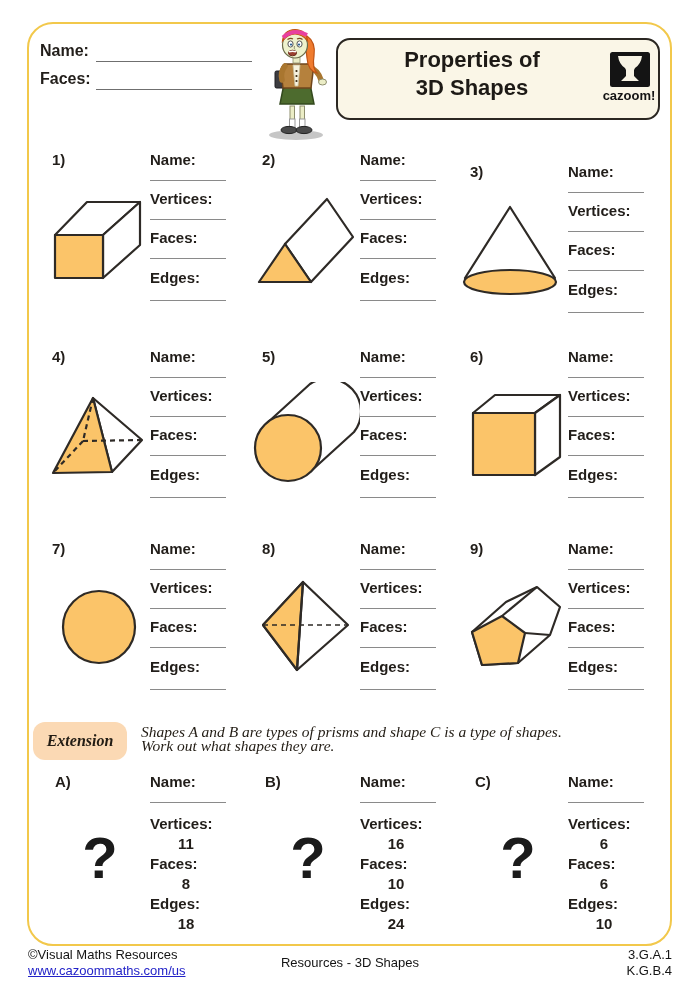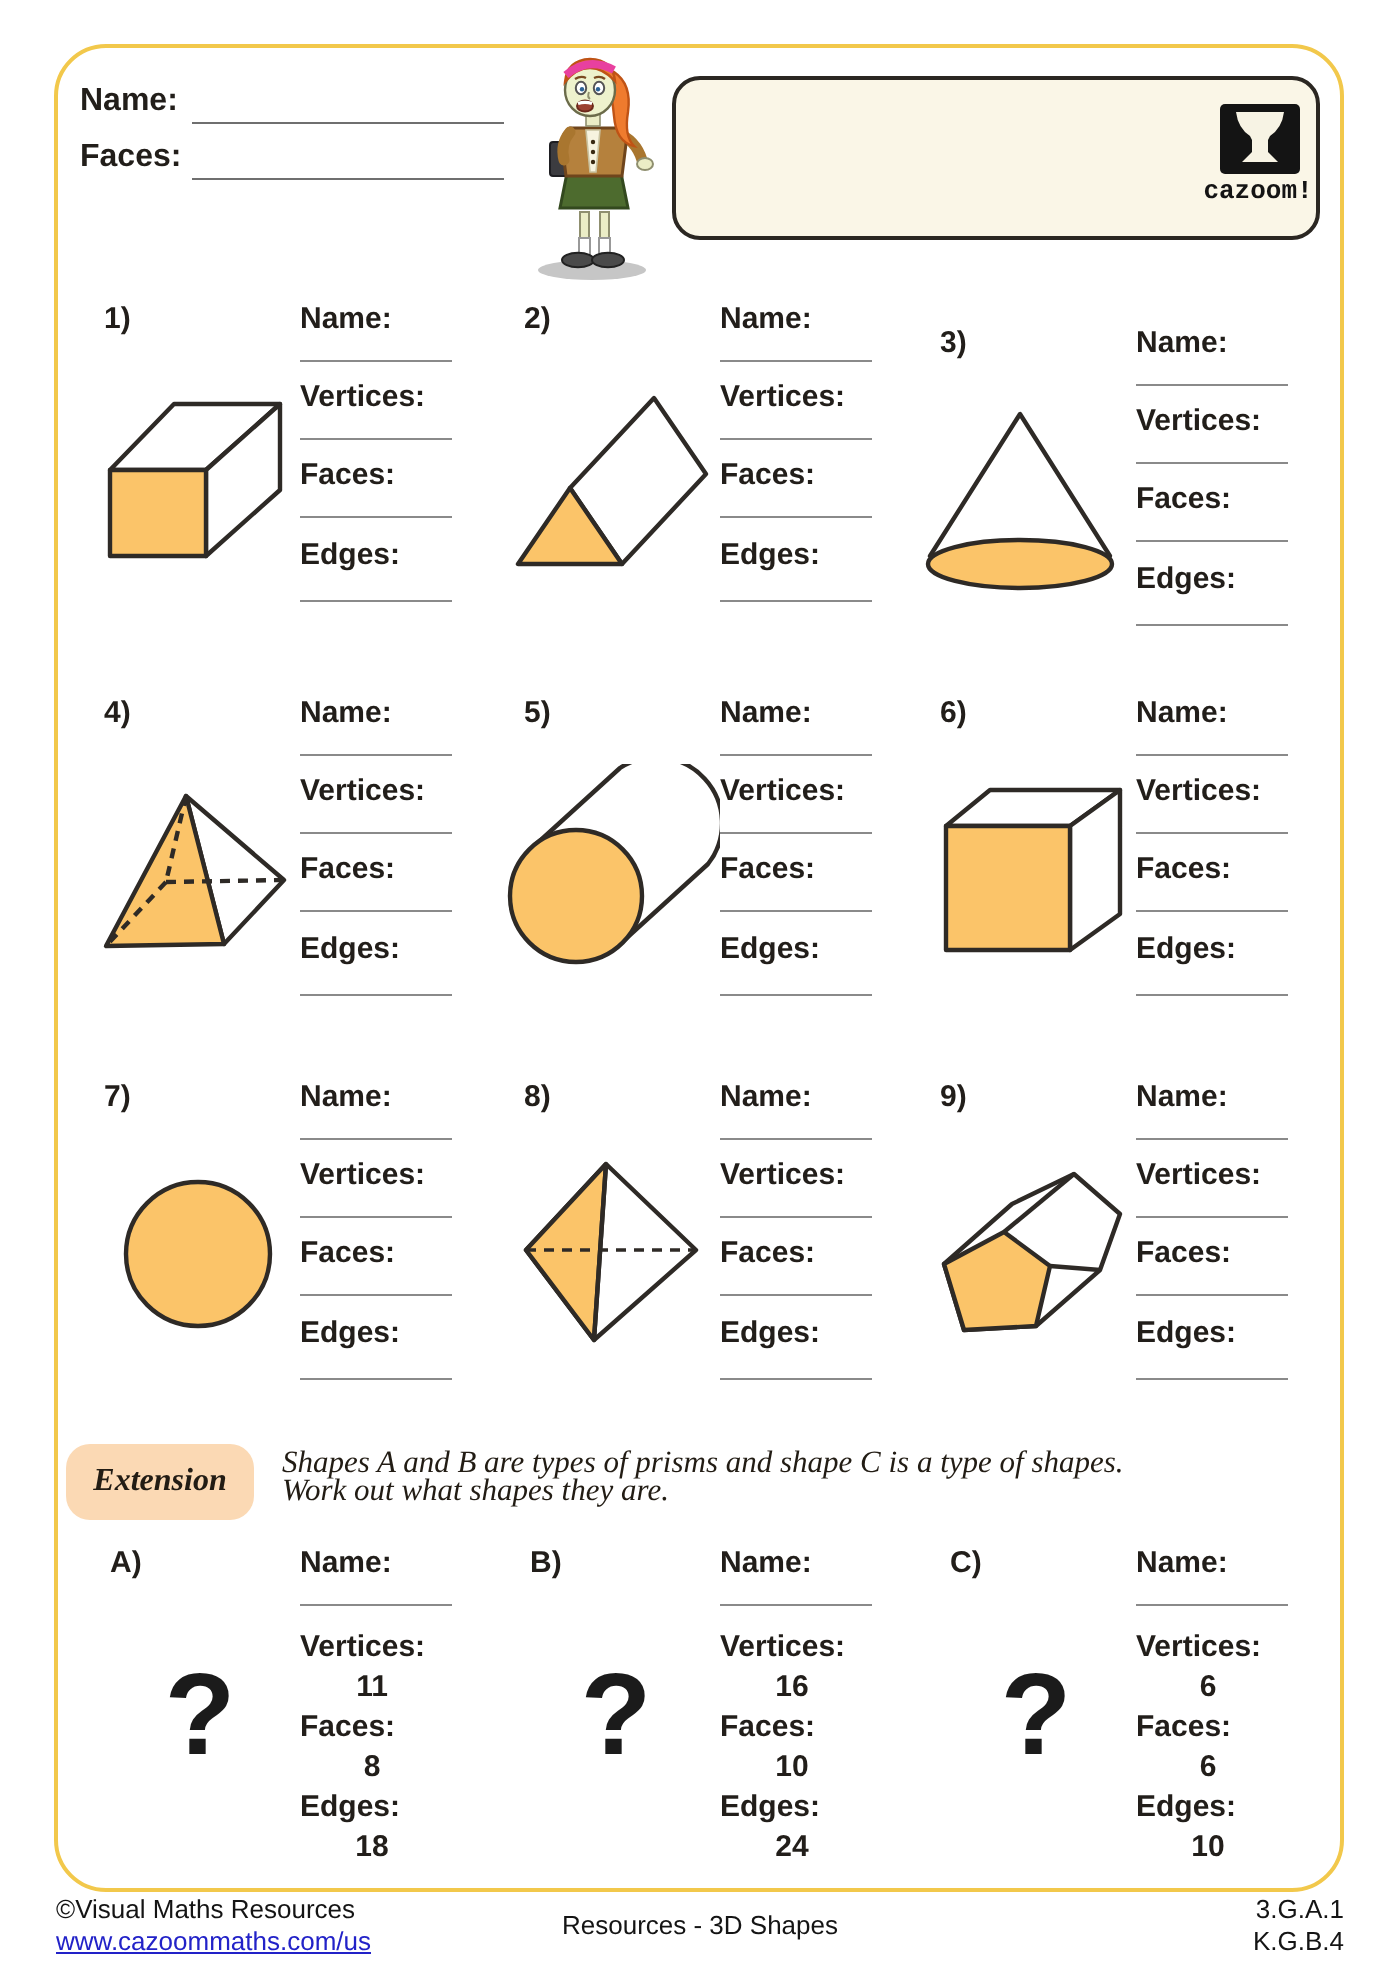--- a/index.html
+++ b/index.html
@@ -3,21 +3,21 @@
 <meta charset="utf-8">
 <style>
   html,body{margin:0;padding:0}
   body{width:700px;height:989px;background:#fff;font-family:"Liberation Sans",sans-serif;position:relative;overflow:hidden;color:#221e1a}
   .abs{position:absolute}
   .frame{left:27px;top:22px;width:641px;height:920px;border:2px solid #f2c84b;border-radius:26px}
   .hlabel{font-size:16px;font-weight:bold;color:#221e1a}
   .hline{height:0;border-bottom:1.5px solid #6f6f6f}
   .titlebox{left:336px;top:38px;width:320px;height:78px;background:#faf6e7;border:2.5px solid #2b2722;border-radius:14px}
   .title{left:352px;top:46px;width:240px;text-align:center;font-size:22px;line-height:28px;font-weight:bold;color:#1d1a16}
-  .logotext{left:599px;top:88px;width:60px;text-align:center;font-family:Liberation Mono, monospace;font-weight:bold;font-size:13px;color:#141414}
+  .logotext{left:599px;top:88px;width:60px;text-align:center;font-family:Liberation Sans, sans-serif;font-weight:bold;font-size:13px;color:#141414}
   .qnum{font-size:15px;font-weight:bold}
   .qfields{width:78px;height:152px}
   .fl{position:absolute;left:0;font-size:15px;font-weight:bold;white-space:nowrap}
   .ln{position:absolute;left:0;width:76px;height:0;border-bottom:1.5px solid #8a8a8a}
   .extbox{left:33px;top:722px;width:94px;height:38px;background:#fbd9b4;border-radius:12px;display:flex;align-items:center;justify-content:center}
   .extheading{font-family:"Liberation Serif",serif;font-style:italic;font-weight:bold;font-size:16px;color:#221c14}
   .extline{left:141px;width:520px;font-family:"Liberation Serif",serif;font-style:italic;font-size:15.5px;color:#221c14}
   .qmark{width:50px;text-align:center;font-size:58px;font-weight:bold;color:#1b1b1b}
   .vval{position:absolute;width:72px;text-align:center;font-size:15px;font-weight:bold}
   .foot{font-size:13px;color:#141414}
@@ -63,20 +63,22 @@
   <circle cx="33" cy="20.6" r="1.1" fill="#2c6395"></circle>
     <circle cx="41" cy="20.6" r="1.1" fill="#2c6395"></circle>
   <path d="M29.5,15.5 q3,-1.8 5.5,-0.5 M39,15 q3,-1.3 5.5,0.5" stroke="#7a4a20" stroke-width="1.2" fill="none"></path>
   <path d="M36.5,22 q-1,2.5 0.5,3.5" stroke="#8f8f6f" stroke-width="1" fill="none"></path>
   <ellipse cx="34.5" cy="29" rx="4" ry="2.8" fill="#9c4030" stroke="#6b2a1c"></ellipse>
   <path d="M31,27.8 q3.5,-1.2 7,0" stroke="#fff" stroke-width="1.6" fill="none"></path>
 </svg>
 
 <div class="abs titlebox"></div>
 <div class="abs title">
+  <div>Properties of</div>
+  <div>3D Shapes</div>
 </div>
 <svg class="abs" style="left:609px;top:51px" width="42" height="38" viewBox="0 0 42 38">
   <rect x="1" y="1" width="40" height="35" rx="2.5" fill="#141414"></rect>
   <path d="M9,5 h24 q-1,8 -7,12 l-1,2 v6 l5,5 h-18 l5,-5 v-6 l-1,-2 q-6,-4 -7,-12 z" fill="#f7f3e4"></path>
 </svg>
 <div class="abs logotext">cazoom!</div>
 
 <div class="abs qnum" style="left:52px;top:151px">1)</div>
 <svg class="abs shape" style="left:50px;top:196px" width="95" height="88" viewBox="0 0 95 88">
   <polygon points="5,39 37,6 90,6 53,39" fill="#fff"></polygon>

